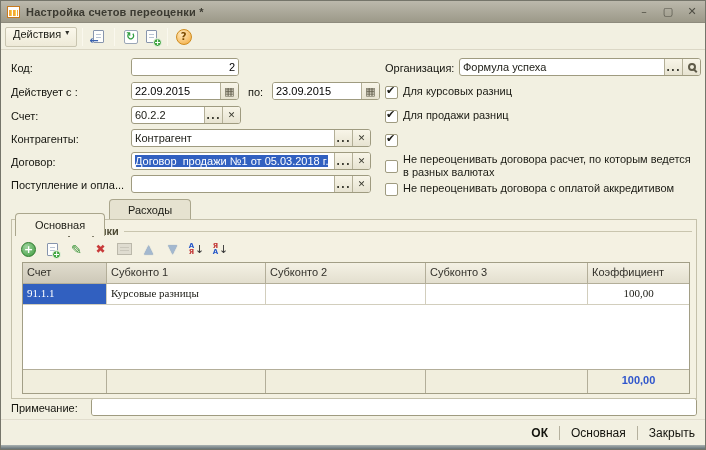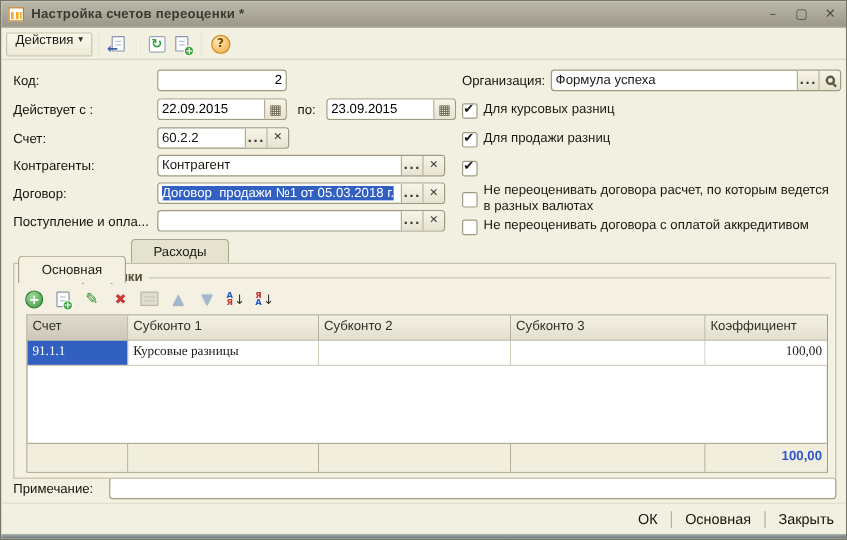--- a/index.html
+++ b/index.html
@@ -106,32 +106,32 @@
   
   .tbl { position:absolute; left:10px; top:42px; width:668px; height:132px;
             border:1px solid #a29e86; background:#fff; }
   .trow { display:flex; }
   .hcell { height:21px; background:linear-gradient(#f4f1e4,#e3dfcf); border-right:1px solid #b3ae99;
             border-bottom:1px solid #b3ae99; padding:3px 4px 0; color:#32302a; white-space:nowrap; overflow:hidden; }
   .hcell.cur { background:linear-gradient(#e0dccd,#cdc8b8); }
   .dcell { height:21px; border-right:1px solid #d2cebd; border-bottom:1px solid #d2cebd;
             padding:3px 4px 0; white-space:nowrap; overflow:hidden; background:#fff;font-family:Liberation Serif, serif; }
   .dcell.selcell { background:#3160c0; color:#fff; }
-  .dcell.num, .fcell.num { text-align:right; }
+  .dcell.num, .fcell.num { text-align:center; }
   .tfoot { position:absolute; left:0; right:0; bottom:0; display:flex; border-top:1px solid #b3ae99; }
   .fcell { height:23px; background:#f1eedd; border-right:1px solid #b3ae99; padding:4px 4px 0; }
   .total-val { color:#2f55cc; font-weight:bold; }
 
   
   .split-line { position:absolute; left:0; right:0; top:418px; height:2px;
             background:linear-gradient(#d8d4c2,#fbf9ee); }
   .btnbar { position:absolute; right:8px; top:421px; height:22px; display:flex;
             align-items:center; gap:9px; font-size:12px; }
   .flat-btn { color:#14140e; padding:0 2px; background:none; border:none; font:inherit; font-size:12px; }
-  .flat-btn.primary { font-weight:normal; }
+  .flat-btn.primary { font-weight:bold; }
   .v-sep { width:1px; height:14px; background:#b5b19e; }
 </style>
 </head>
 <body>
 
 <div class="window">
 
   <div class="titlebar">
     <span class="title-icon"></span>
     <span class="title-text">Настройка счетов переоценки *</span>

